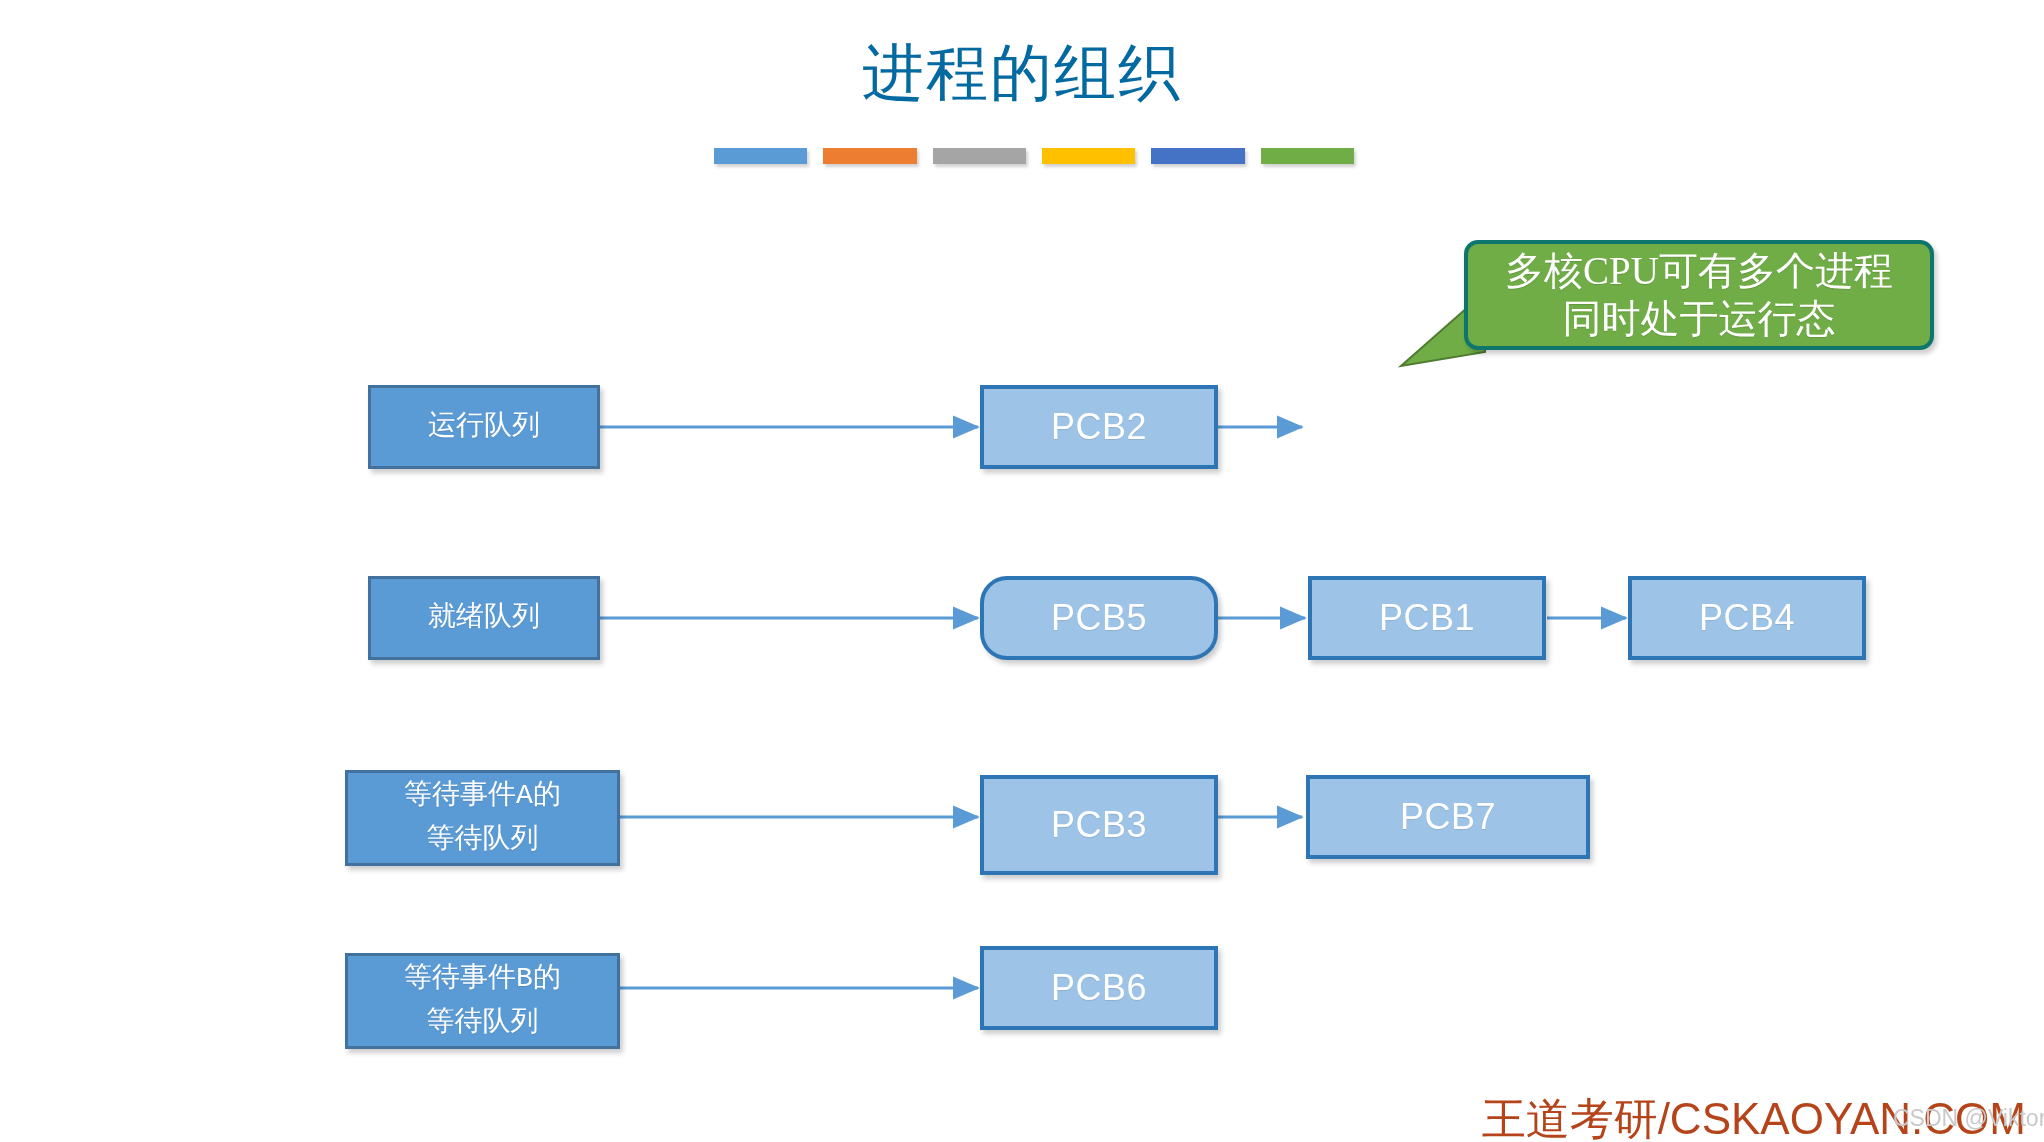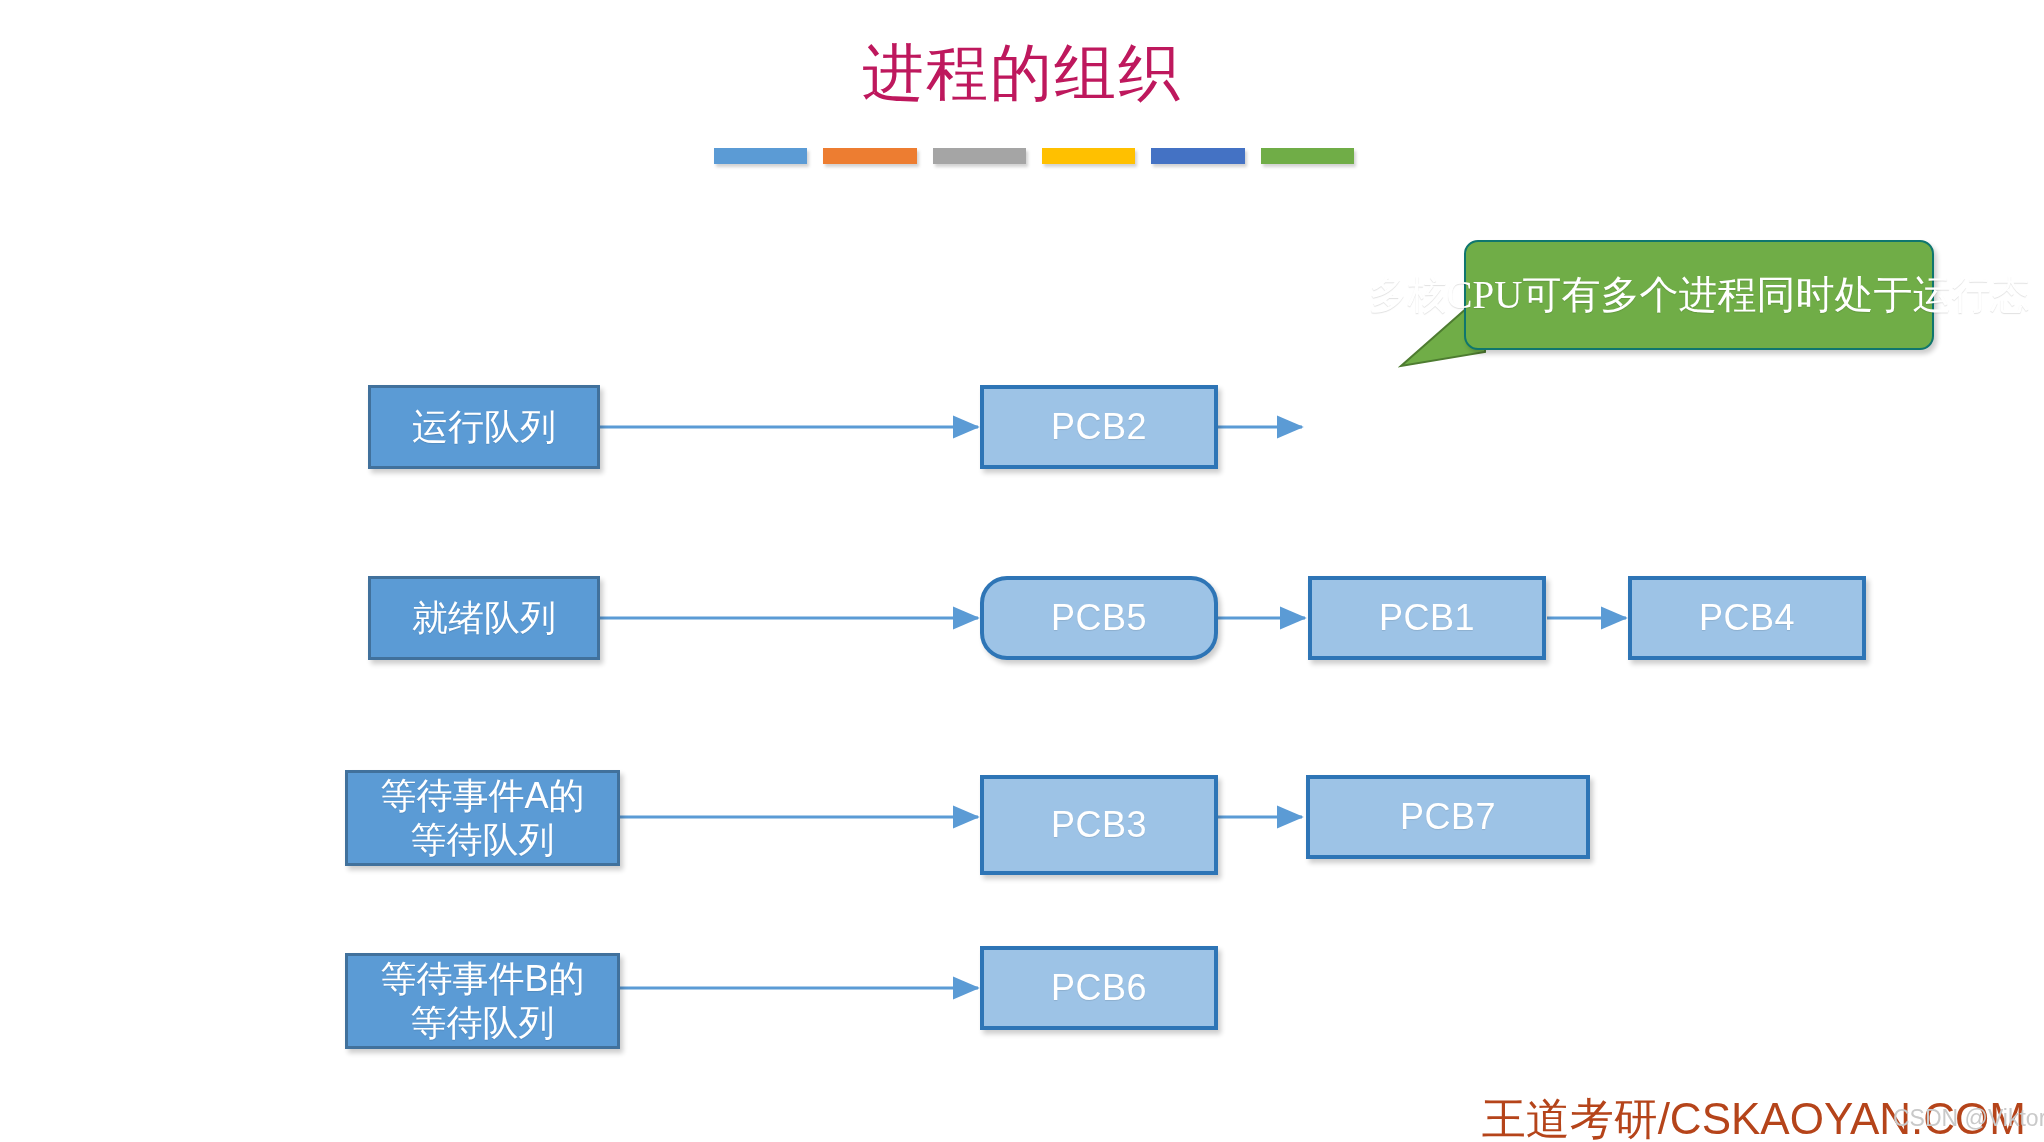--- a/index.html
+++ b/index.html
@@ -24,21 +24,21 @@
   .slide-title {
     position: absolute;
     left: 0;
     top: 34px;
     width: 2044px;
     text-align: center;
     font-family: "Liberation Serif", "DejaVu Serif", serif;
     font-size: 62px;
     line-height: 78px;
     font-weight: 400;
-    color: #be185d;
+    color: #0369a1;
     letter-spacing: 2px;
     white-space: nowrap;
   }
 
   
   .accent-bar {
     position: absolute;
     left: 714px;
     top: 148px;
     width: 640px;
@@ -53,25 +53,25 @@
   }
 
   
   .callout {
     position: absolute;
     left: 1464px;
     top: 240px;
     width: 470px;
     height: 110px;
     background: #70ad47;
-    border: 2px solid #0f766e;
+    border: 4px solid #0f766e;
     border-radius: 14px;
     box-sizing: border-box;
     display: flex;
-    flex-direction: row;
+    flex-direction: column;
     align-items: center;
     justify-content: center;
     box-shadow: 3px 4px 5px rgba(0,0,0,0.20);
     z-index: 5;
   }
   .callout-line {
     font-family: "Liberation Serif", "DejaVu Serif", serif;
     font-size: 39px;
     line-height: 48px;
     color: #ffffff;
@@ -101,22 +101,22 @@
   }
   .node.queue {
     background: #5b9bd5;
     border: 3px solid #41719c;
   }
   .node.pcb {
     background: #9dc3e6;
     border: 4px solid #2e75b6;
   }
   .node-label {
-    font-family: Liberation Sans, sans-serif;
-    font-size: 36px;
+    font-family: Liberation Mono, monospace;
+    font-size: 28px;
     line-height: 44px;
     color: #ffffff;
     white-space: nowrap;
     text-shadow: 0 1px 1px rgba(0,0,0,0.10);
   }
   .node.pcb .node-label {
     font-family: "Liberation Sans", "DejaVu Sans", sans-serif;
     font-size: 36px;
     font-weight: 400;
     letter-spacing: 0.5px;

